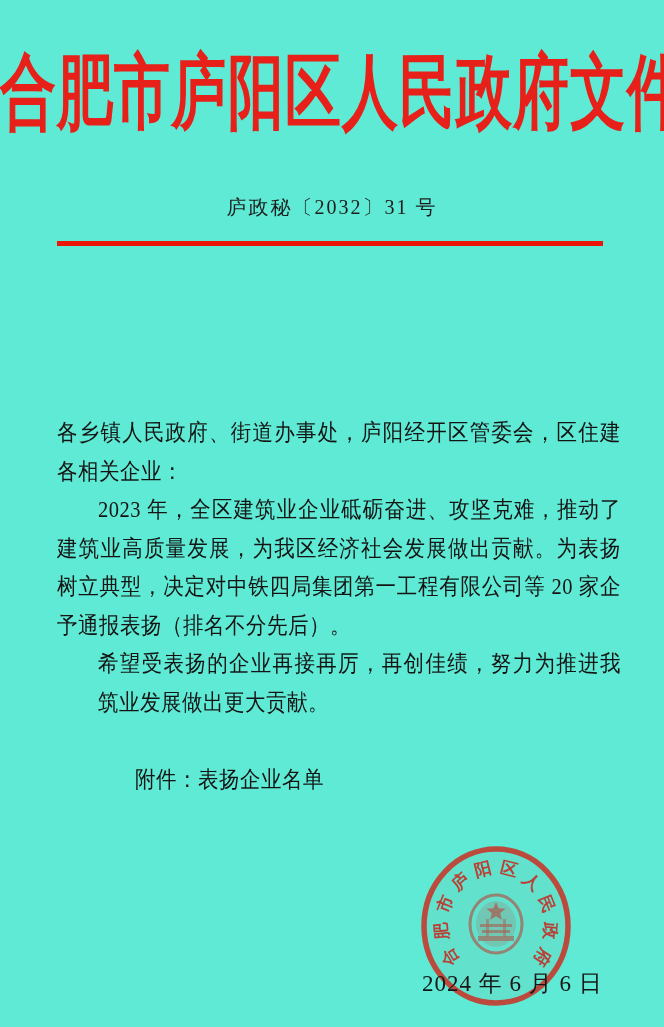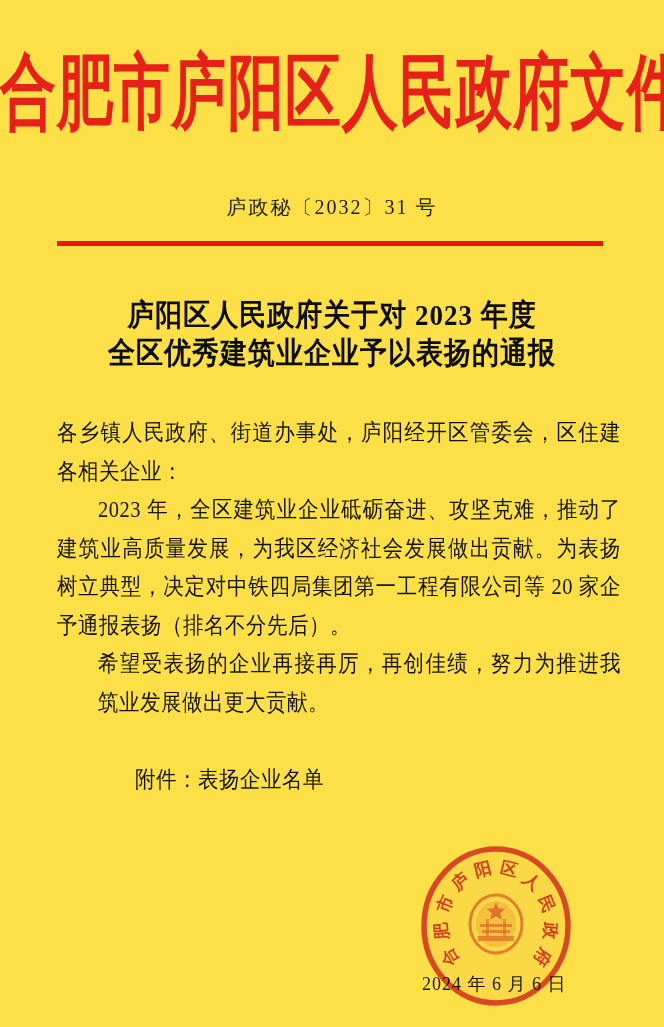--- a/index.html
+++ b/index.html
@@ -1,20 +1,20 @@
 <!DOCTYPE html>
 <html><head>
 <meta charset="utf-8">
 <style>
   html,body{margin:0;padding:0;background:#9a9a9a;}
   .page{
     position:relative;
     width:664px;height:1027px;
     margin:0 auto;
-    background:#fde047;
+    background:#5eead4;
     overflow:hidden;
     font-family:"Liberation Serif","DejaVu Serif",serif;
     color:#111;
   }
   
   .masthead{
     position:absolute;top:38px;left:0;width:664px;
     text-align:center;
     font-size:56px;font-weight:bold;letter-spacing:1px;
     color:#e8201a;
@@ -59,39 +59,35 @@
     padding-left:78px;
   }
   
   .seal{
     position:absolute;left:416px;top:844px;width:160px;height:168px;
     z-index:2;
   }
   
   .doc-date{
     position:absolute;left:422px;top:964px;width:220px;height:40px;
-    line-height:40px;font-size:18px;color:#161616;letter-spacing:1px;
+    line-height:40px;font-size:23px;color:#161616;letter-spacing:1px;
     z-index:3;white-space:nowrap;
   }
 </style>
 </head>
 <body>
 
 <div class="page">
 
   <div class="masthead">合肥市庐阳区人民政府文件</div>
 
   <div class="doc-number">庐政秘〔2032〕31 号</div>
 
   <div class="red-rule"></div>
 
-  <div class="title">
-    <div class="t-line">庐阳区人民政府关于对 2023 年度</div>
-    <div class="t-line">全区优秀建筑业企业予以表扬的通报</div>
-  </div>
 
   <div class="body-block">
     <div class="bline l-full">各乡镇人民政府、街道办事处，庐阳经开区管委会，区住建局，</div>
     <div class="bline">各相关企业：</div>
     <div class="bline l-ifull">2023 年，全区建筑业企业砥砺奋进、攻坚克难，推动了我区</div>
     <div class="bline l-full">建筑业高质量发展，为我区经济社会发展做出贡献。为表扬先进，</div>
     <div class="bline l-full">树立典型，决定对中铁四局集团第一工程有限公司等 20 家企业给</div>
     <div class="bline">予通报表扬（排名不分先后）。</div>
     <div class="bline l-ifull">希望受表扬的企业再接再厉，再创佳绩，努力为推进我区建</div>
     <div class="bline l-indent">筑业发展做出更大贡献。</div>

